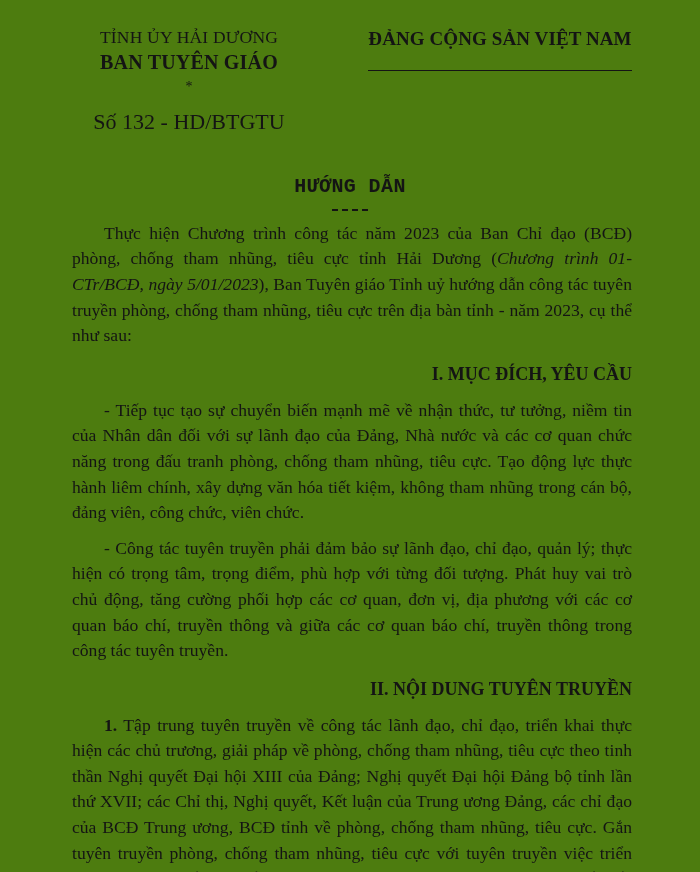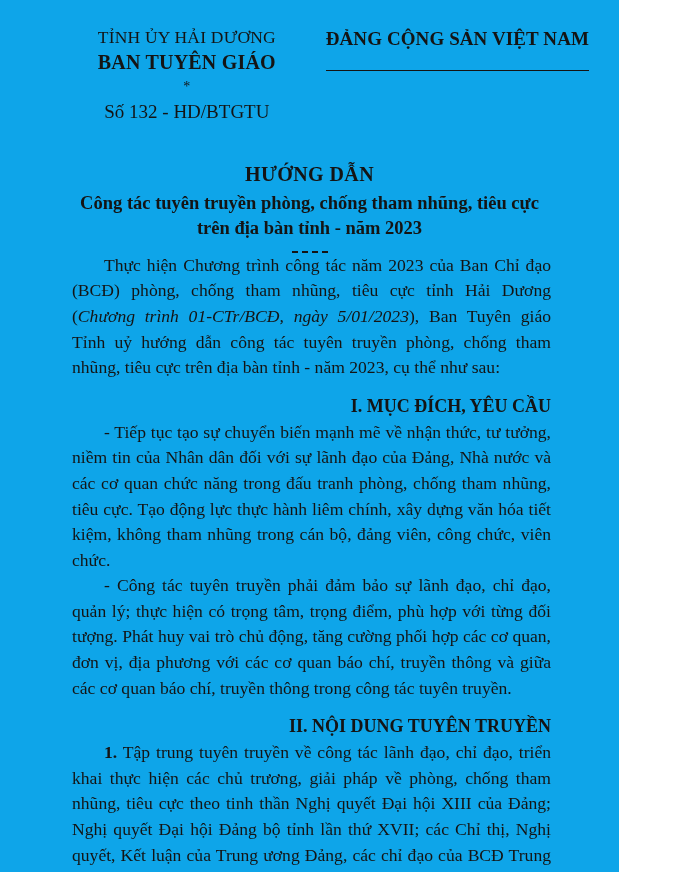--- a/index.html
+++ b/index.html
@@ -11,23 +11,23 @@
   body {
     width: 700px;
     height: 872px;
     overflow: hidden;
     font-family: "Liberation Serif", "DejaVu Serif", serif;
     color: #141414;
     -webkit-font-smoothing: antialiased;
   }
   .page {
     position: relative;
-    width: 619px;
+    width: 700px;
     height: 872px;
-    background: #0ea5e9;
+    background: #4d7c0f;
     box-sizing: border-box;
   }
 
   
   .letterhead {
     display: flex;
     align-items: flex-start;
     padding: 26px 30px 0 30px;
   }
   .lh-left {
@@ -53,23 +53,23 @@
     letter-spacing: .2px;
     line-height: 1.3;
     white-space: nowrap;
   }
   .org-star {
     font-size: 14px;
     line-height: 1.5;
     margin-top: 1px;
   }
   .doc-number {
-    font-size: 19px;
+    font-size: 22px;
     line-height: 1.35;
-    margin-top: 2px;
+    margin-top: 10px;
     white-space: nowrap;
   }
   .nation {
     font-weight: bold;
     font-size: 19px;
     letter-spacing: .1px;
     display: inline-block;
     border-bottom: 1.6px solid #141414;
     padding-bottom: 20px;
     white-space: nowrap;
@@ -85,20 +85,21 @@
   .title-block {
     text-align: center;
     margin-top: 36px;
     padding: 0 60px;
   }
   .doc-type {
     font-weight: bold;
     font-size: 20px;
     letter-spacing: .4px;
     line-height: 1.35;
+    font-family: Liberation Mono, monospace;
   }
   .doc-subject {
     font-weight: bold;
     font-size: 18.5px;
     line-height: 1.38;
     margin-top: 3px;
     padding: 0 4px;
   }
   .rule {
     width: 36px;
@@ -114,21 +115,21 @@
     box-sizing: border-box;
   }
   p.para {
     margin: 0;
     text-indent: 32px;
     text-align: justify;
     font-size: 17.6px;
     line-height: 1.455;
     hyphens: none;
   }
-  p.para.spaced { }
+  p.para.spaced { margin-top: 10px; }
   .sec-head {
     margin: 12px 0 0 0;
     text-indent: 32px;
     font-weight: bold;
     font-size: 18px;
     line-height: 1.5;
     text-align: right;
   }
   .num { font-weight: bold; }
   .it { font-style: italic; }
@@ -148,24 +149,20 @@
     </div>
 
     <div class="lh-right">
       <div class="nation">ĐẢNG CỘNG SẢN VIỆT NAM</div>
     </div>
 
   </div>
 
   <div class="title-block">
     <div class="doc-type">HƯỚNG DẪN</div>
-    <div class="doc-subject">
-      <span>Công tác tuyên truyền phòng, chống tham nhũng, tiêu cực</span><br>
-      <span>trên địa bàn tỉnh - năm 2023</span>
-    </div>
     <div class="rule"></div>
   </div>
 
   <div class="body-text">
 
     <p class="para spaced"><span>Thực hiện Chương trình công tác năm 2023 của Ban Chỉ đạo (BCĐ) phòng, chống tham nhũng, tiêu cực tỉnh Hải Dương (</span><span class="it">Chương trình 01-CTr/BCĐ, ngày 5/01/2023</span><span>), Ban Tuyên giáo Tỉnh uỷ hướng dẫn công tác tuyên truyền phòng, chống tham nhũng, tiêu cực trên địa bàn tỉnh - năm 2023, cụ thể như sau:</span></p>
 
     <p class="sec-head">I. MỤC ĐÍCH, YÊU CẦU</p>
 
     <p class="para spaced">- Tiếp tục tạo sự chuyển biến mạnh mẽ về nhận thức, tư tưởng, niềm tin của Nhân dân đối với sự lãnh đạo của Đảng, Nhà nước và các cơ quan chức năng trong đấu tranh phòng, chống tham nhũng, tiêu cực. Tạo động lực thực hành liêm chính, xây dựng văn hóa tiết kiệm, không tham nhũng trong cán bộ, đảng viên, công chức, viên chức.</p>

